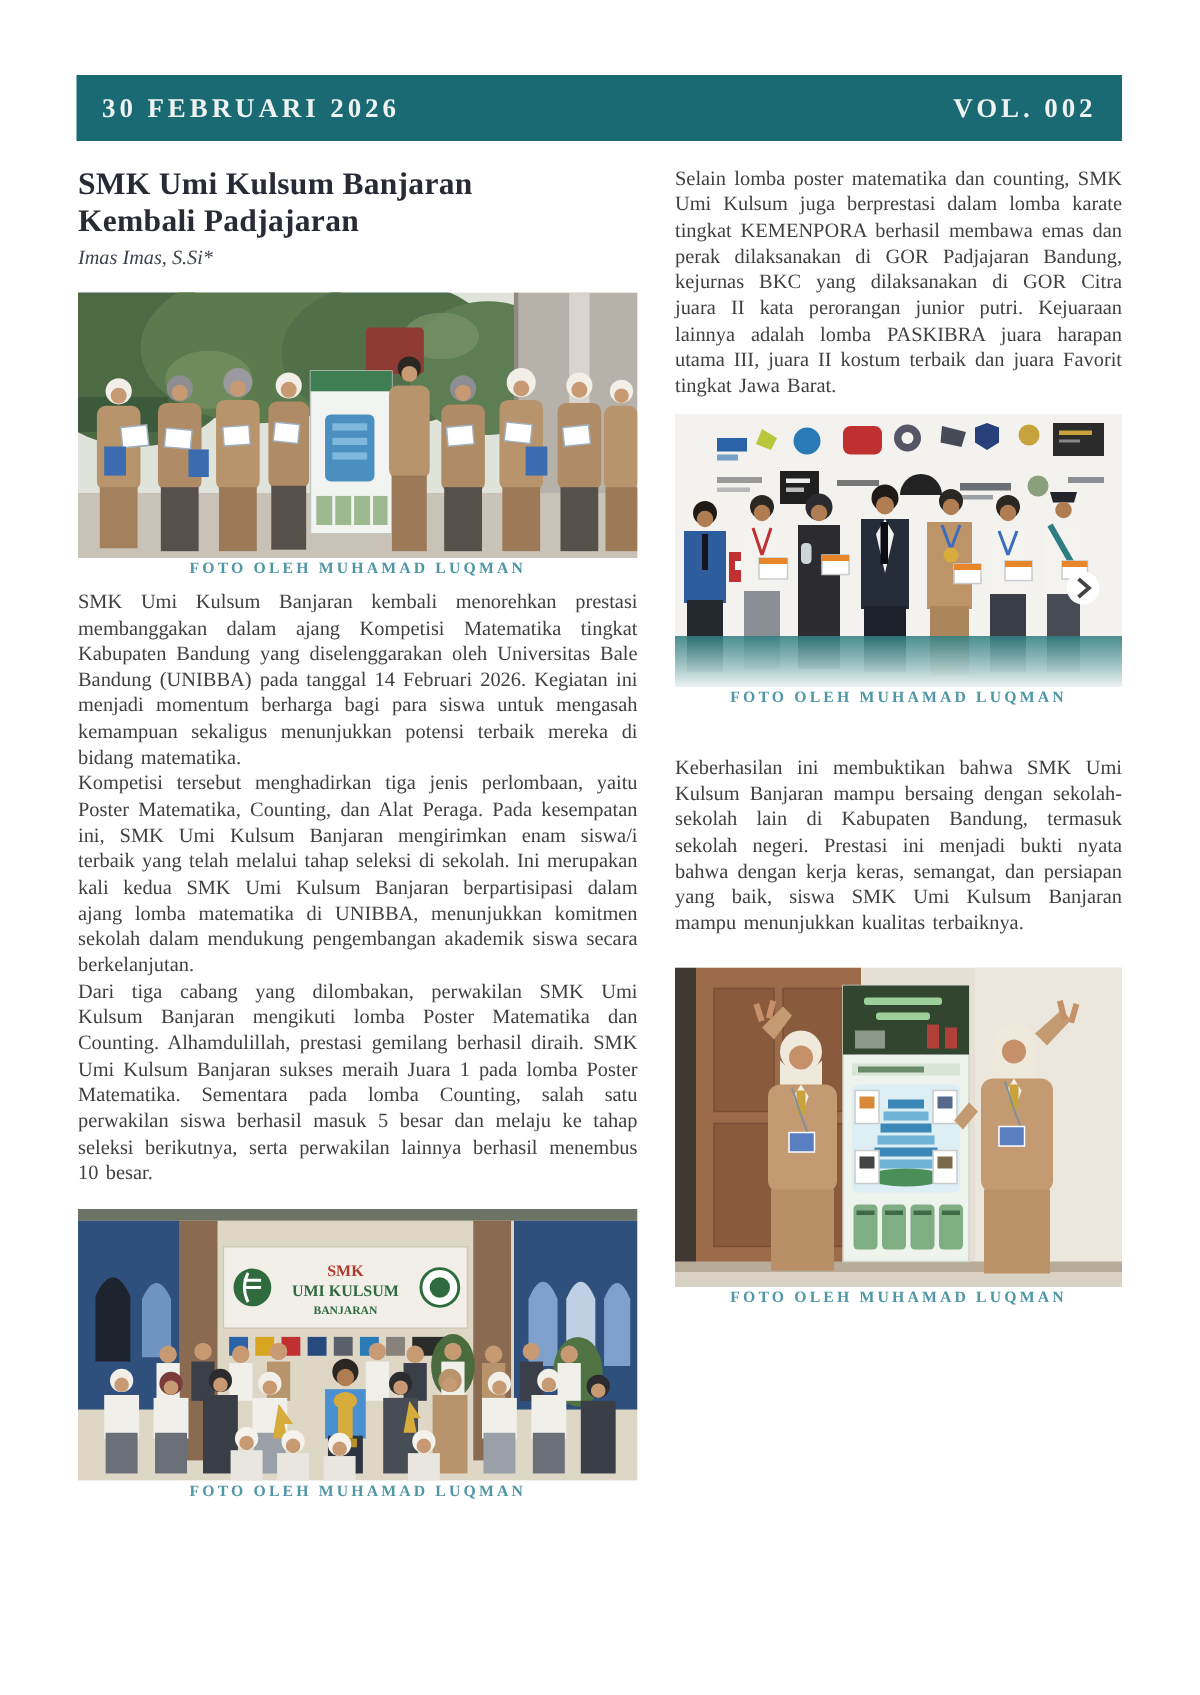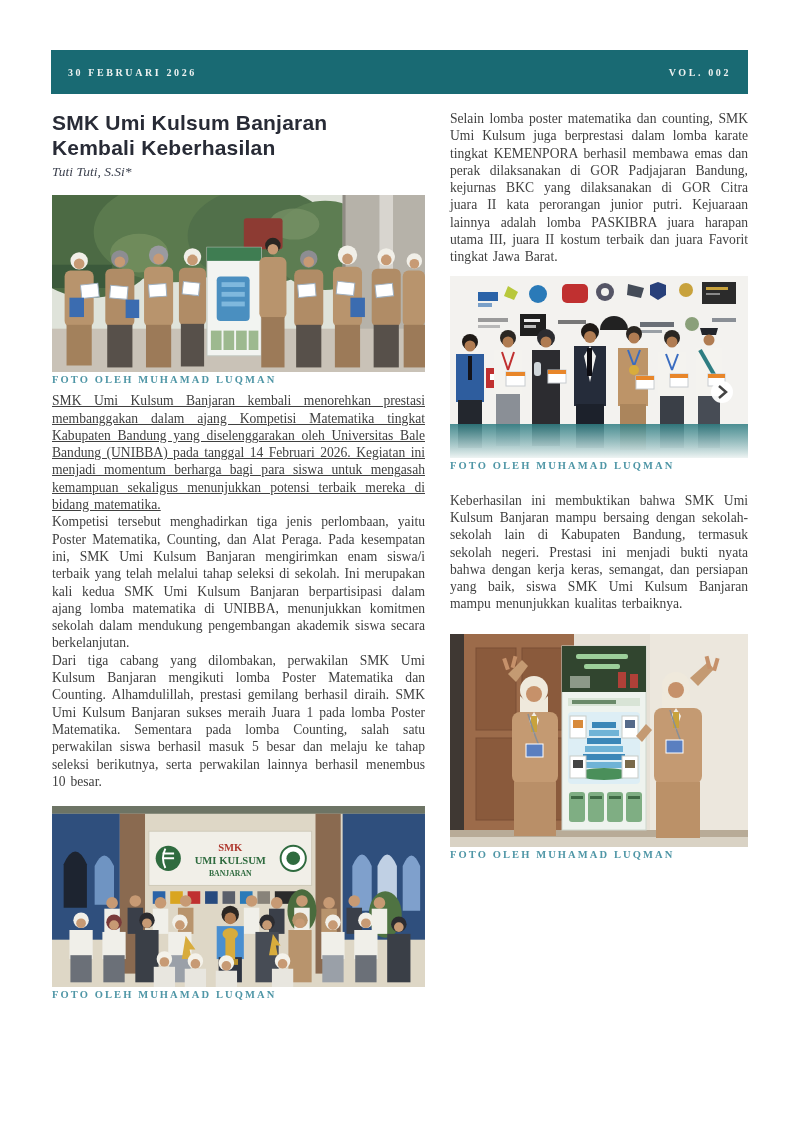--- a/index.html
+++ b/index.html
@@ -1,57 +1,57 @@
 <!DOCTYPE html>
 <html><head>
 <meta charset="utf-8">
 <style>
   html,body{margin:0;padding:0;background:#ffffff;}
   .page{position:relative;width:800px;height:1130px;background:#ffffff;overflow:hidden;
         font-family:"Liberation Serif",serif;}
   
   .topbar{position:absolute;left:51px;top:50px;width:697px;height:44px;background:#196a73;
           color:#eef2f1;display:flex;align-items:center;justify-content:space-between;
-          padding:0 17px;box-sizing:border-box;font-weight:bold;font-size:10px;
+          padding:0 17px;box-sizing:border-box;font-weight:bold;font-size:18px;
           letter-spacing:2.6px;}
   
   .col-left{position:absolute;left:52px;top:110px;width:373px;}
   .col-right{position:absolute;left:450px;top:110px;width:298px;}
-  .title{margin:0;font-family:Liberation Sans, sans-serif;font-weight:bold;font-size:21px;
+  .title{margin:0;font-family:Liberation Serif, serif;font-weight:bold;font-size:21px;
          line-height:25px;color:#282b36;letter-spacing:0.2px;}
   .byline{font-style:italic;font-size:13.5px;color:#3e4350;margin-top:4px;}
   figure{margin:0;}
   .photo{display:block;width:100%;height:auto;}
   figcaption{font-size:10.5px;font-weight:bold;letter-spacing:2.1px;color:#4f96a6;
-             margin-top:2px;}
+             margin-top:2px;text-align:center;}
   p.body{text-align:justify;font-size:13.6px;line-height:17.3px;color:#404040;margin:0;
          word-spacing:1.5px;}
   .fig1{margin-top:15px;}
-  .col-left p.first{margin-top:7px;text-decoration:underline;}
+  .col-left p.first{margin-top:7px;}
   .fig2{margin-top:16px;}
   .fig3{margin-top:10px;}
-  .col-right p.after-photo{margin-top:21px;}
+  .col-right p.after-photo{margin-top:32px;}
   .fig4{margin-top:21px;}
 </style>
 </head>
 <body>
 
 <div class="page">
 
   <header class="topbar">
     <span>30 FEBRUARI 2026</span>
     <span>VOL. 002</span>
   </header>
 
   <section class="col-left">
     <h1 class="title">
       <span style="display:block">SMK Umi Kulsum Banjaran</span>
-      <span style="display:block">Kembali Keberhasilan</span>
+      <span style="display:block">Kembali Padjajaran</span>
     </h1>
-    <div class="byline">Tuti Tuti, S.Si*</div>
+    <div class="byline">Imas Imas, S.Si*</div>
 
     <figure class="fig1">
       <svg class="photo" viewBox="0 0 385 183" aria-hidden="true">
         <rect width="385" height="183" fill="#dfe3da"></rect>
         <g>
           <ellipse cx="40" cy="48" rx="72" ry="58" fill="#4c6a44"></ellipse>
           <ellipse cx="125" cy="38" rx="82" ry="52" fill="#5b7a4e"></ellipse>
           <ellipse cx="215" cy="42" rx="75" ry="50" fill="#51704a"></ellipse>
           <ellipse cx="282" cy="52" rx="55" ry="46" fill="#5d7d52"></ellipse>
           <ellipse cx="90" cy="60" rx="30" ry="20" fill="#74905f" opacity=".8"></ellipse>

